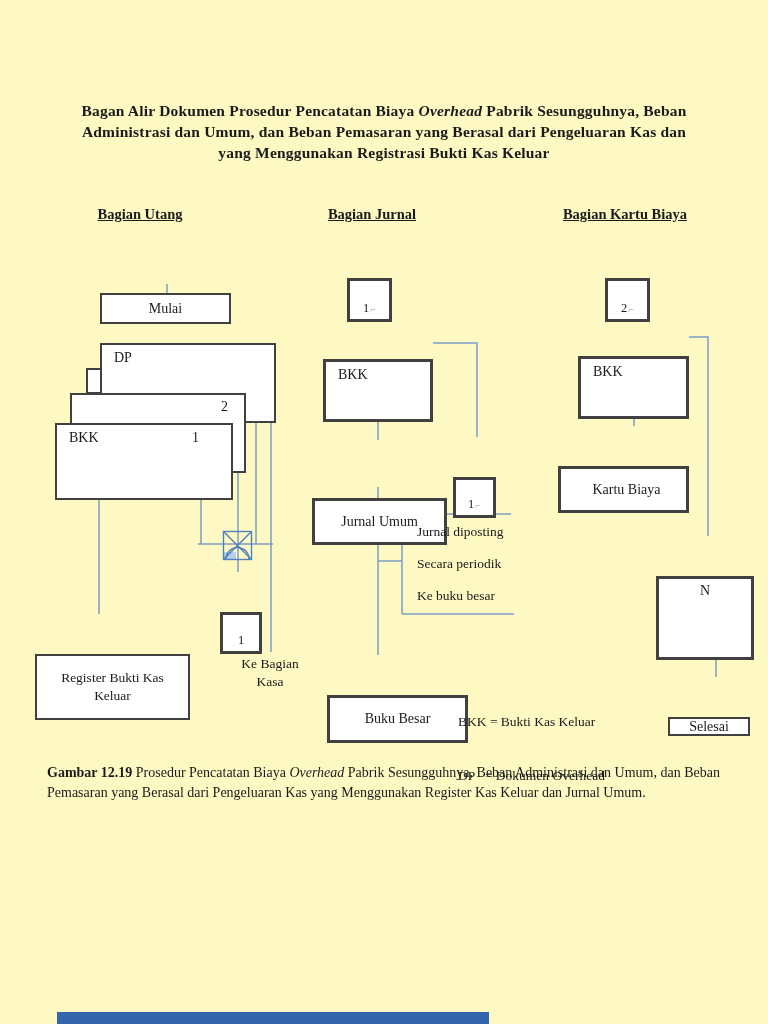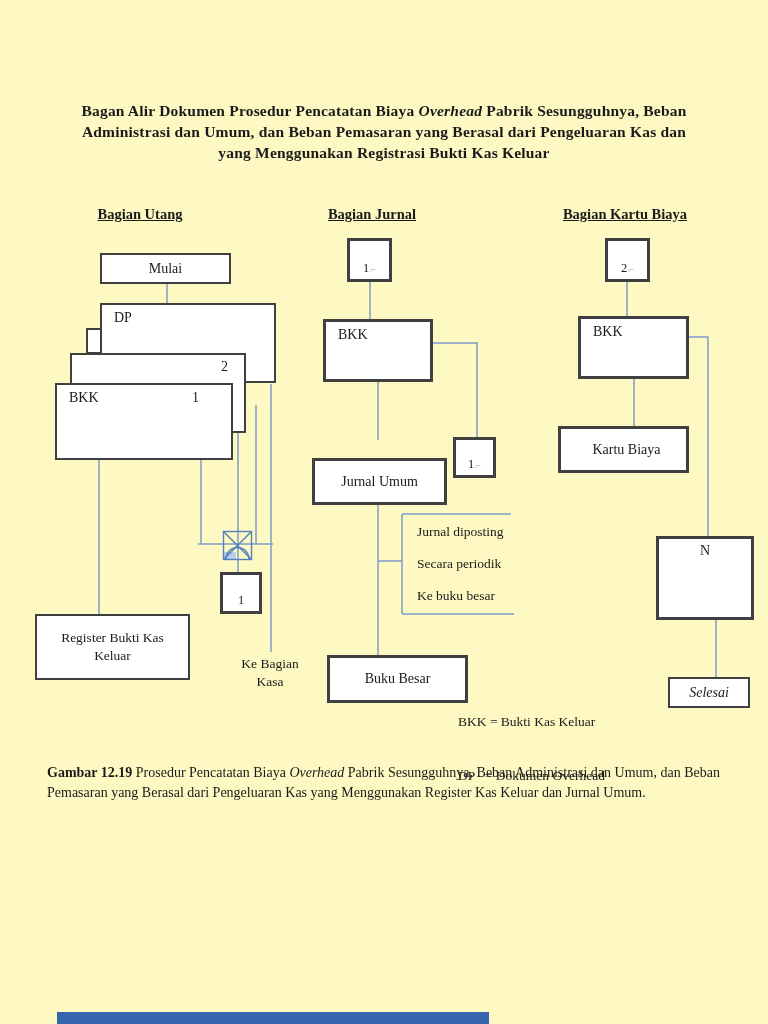--- a/index.html
+++ b/index.html
@@ -13,20 +13,21 @@
     left:70px;top:100px;width:628px;text-align:center;
     font-weight:bold;font-size:15.5px;line-height:21px;letter-spacing:.2px;
   }
   .col-header{
     top:206px;text-align:center;font-weight:bold;font-size:14.5px;
     text-decoration:underline;
   }
   .box{
     background:#ffffff;border:3px solid #404040;box-sizing:border-box;
     font-size:14px;
+    margin-top:40px;
   }
   .box.thin{border-width:2.5px;}
   .center-label{display:flex;align-items:center;justify-content:center;}
   .doc-label-row{display:flex;justify-content:space-between;padding:5px 12px 0 12px;}
   .tl-label{padding:5px 0 0 12px;font-family:Liberation Serif, serif;}
   .conn{
     display:flex;align-items:flex-end;justify-content:center;
     font-size:12.5px;padding-bottom:3px;
   }
   .conn .mark{color:#999;font-size:10px;margin-left:1px;transform:translateY(-1px);display:inline-block;}
@@ -160,21 +161,21 @@
   </div>
 
   <div class="abs box center-label" style="left:558px;top:426px;width:131px;height:47px;padding-left:6px;">
     <span>Kartu Biaya</span>
   </div>
 
   <div class="abs box" style="left:656px;top:536px;width:98px;height:84px;">
     <div style="text-align:center;padding-top:4px;">N</div>
   </div>
 
-  <div class="abs box thin center-label" style="left:668px;top:677px;width:82px;height:31px;font-style:italic;">
+  <div class="abs box thin center-label" style="left:668px;top:677px;width:82px;height:19px;">
     <span>Selesai</span>
   </div>
 
   <div class="abs caption">
     <span class="b">Gambar 12.19</span><span> Prosedur Pencatatan Biaya </span><span class="i">Overhead</span><span> Pabrik Sesungguhnya, Beban Administrasi dan Umum, dan Beban Pemasaran yang Berasal dari Pengeluaran Kas yang Menggunakan Register Kas Keluar dan Jurnal Umum.</span>
   </div>
 
   <div class="abs bottom-bar" style="background:#3566ad;"></div>
 
 </div>

